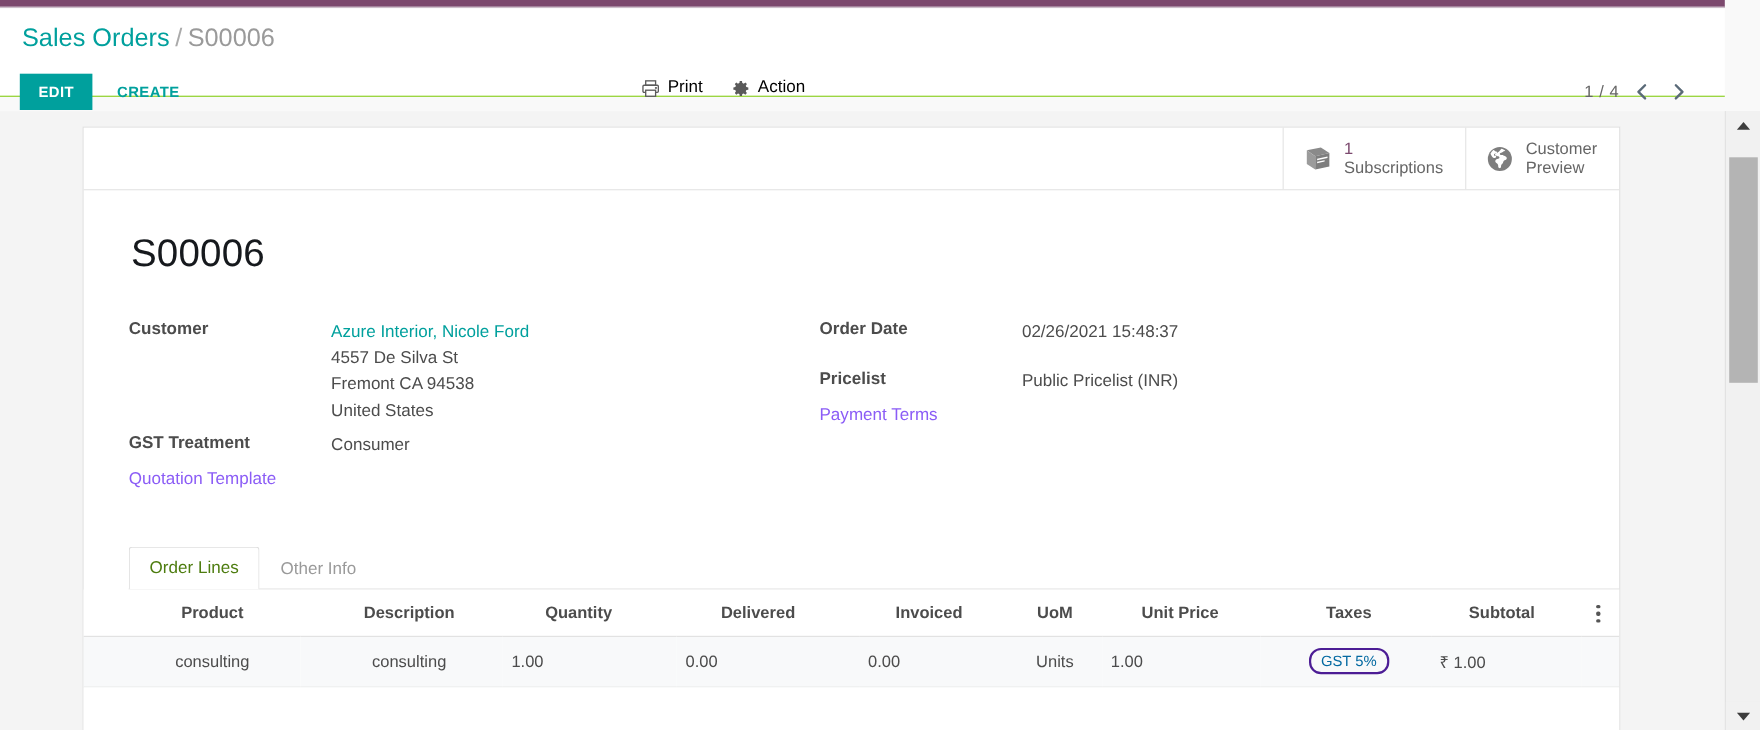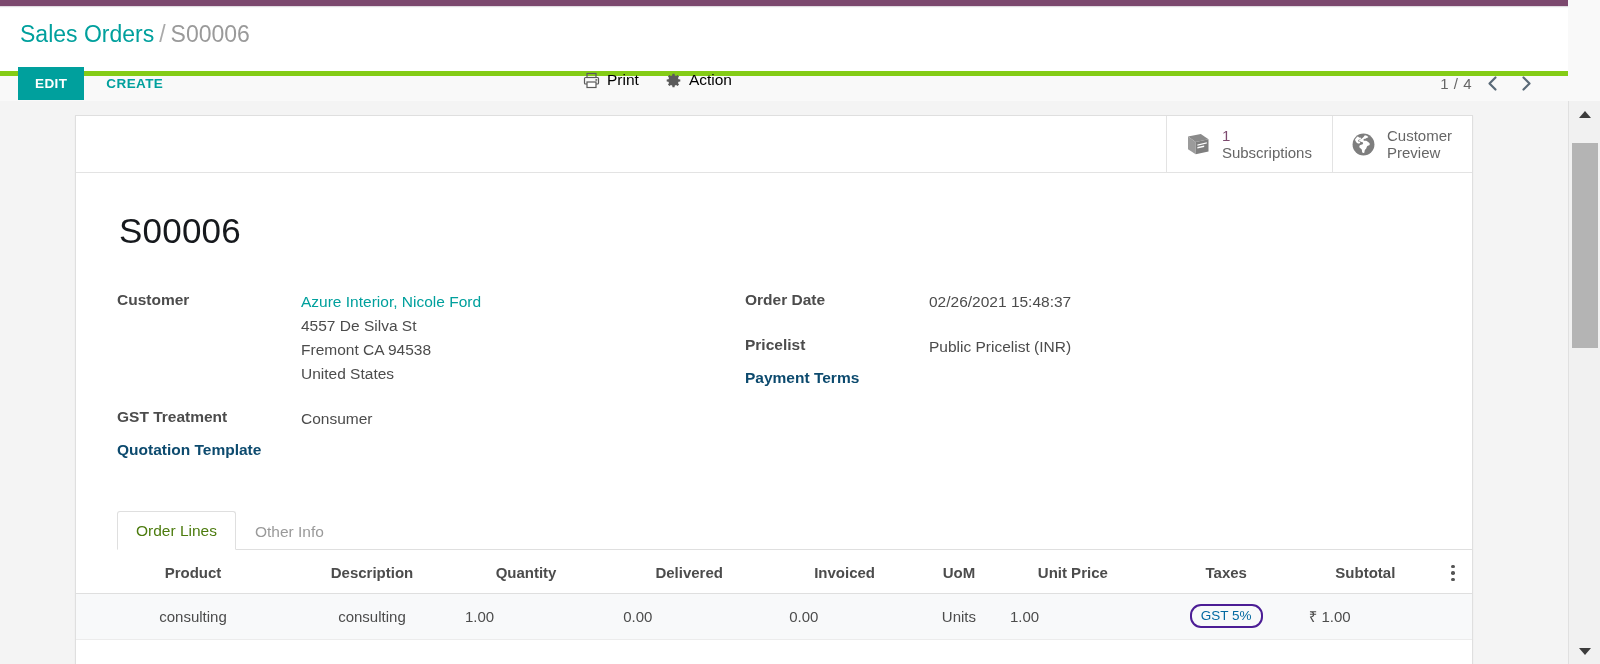--- a/index.html
+++ b/index.html
@@ -28,23 +28,23 @@
     height: 7px;
     background: #7c496e;
     border-bottom: 1px solid #e0dbe0;
   }
 
   
   .control-panel {
     position: absolute;
     top: 8px; left: 0;
     width: 1568px;
-    height: 68px;
+    height: 80px;
     background: #ffffff;
-    border-bottom: 5px solid #84cc16;
+    border-bottom: 1px solid #84cc16;
   }
 
   .breadcrumb {
     position: absolute;
     left: 20px; top: 11px;
     font-size: 23px;
     line-height: 30px;
     white-space: nowrap;
   }
   .breadcrumb .bc-link {
@@ -202,21 +202,21 @@
     margin-bottom: 7px;
   }
   .flabel {
     width: 184px;
     flex: 0 0 184px;
     font-size: 15.5px;
     font-weight: bold;
     color: #4c4c4c;
     padding-top: 1px;
   }
-  .flabel.empty { color: #0c4a6e; font-weight: bold; }
+  .flabel.empty { color: #8b5cf6; font-weight: normal; }
   .fvalue {
     font-size: 15.5px;
     color: #4c4c4c;
     line-height: 24px;
   }
   .fvalue.link { color: #00a09d; cursor: pointer; }
   .addr-line { display: block; color: #4c4c4c; }
 
   .group-right .flabel { width: 184px; flex: 0 0 184px; }
 
@@ -441,21 +441,21 @@
           <div class="frow">
             <div class="flabel">Customer</div>
             <div class="fvalue">
               <span class="fvalue link">Azure Interior, Nicole Ford</span>
               <span class="addr-line">4557 De Silva St</span>
               <span class="addr-line">Fremont CA 94538</span>
               <span class="addr-line">United States</span>
             </div>
           </div>
 
-          <div class="frow" style="margin-top:21px;">
+          <div class="frow" style="margin-top:7px;">
             <div class="flabel">GST Treatment</div>
             <div class="fvalue">Consumer</div>
           </div>
 
           <div class="frow" style="margin-top:9px;">
             <div class="flabel empty">Quotation Template</div>
             <div class="fvalue"></div>
           </div>
         </div>
 

